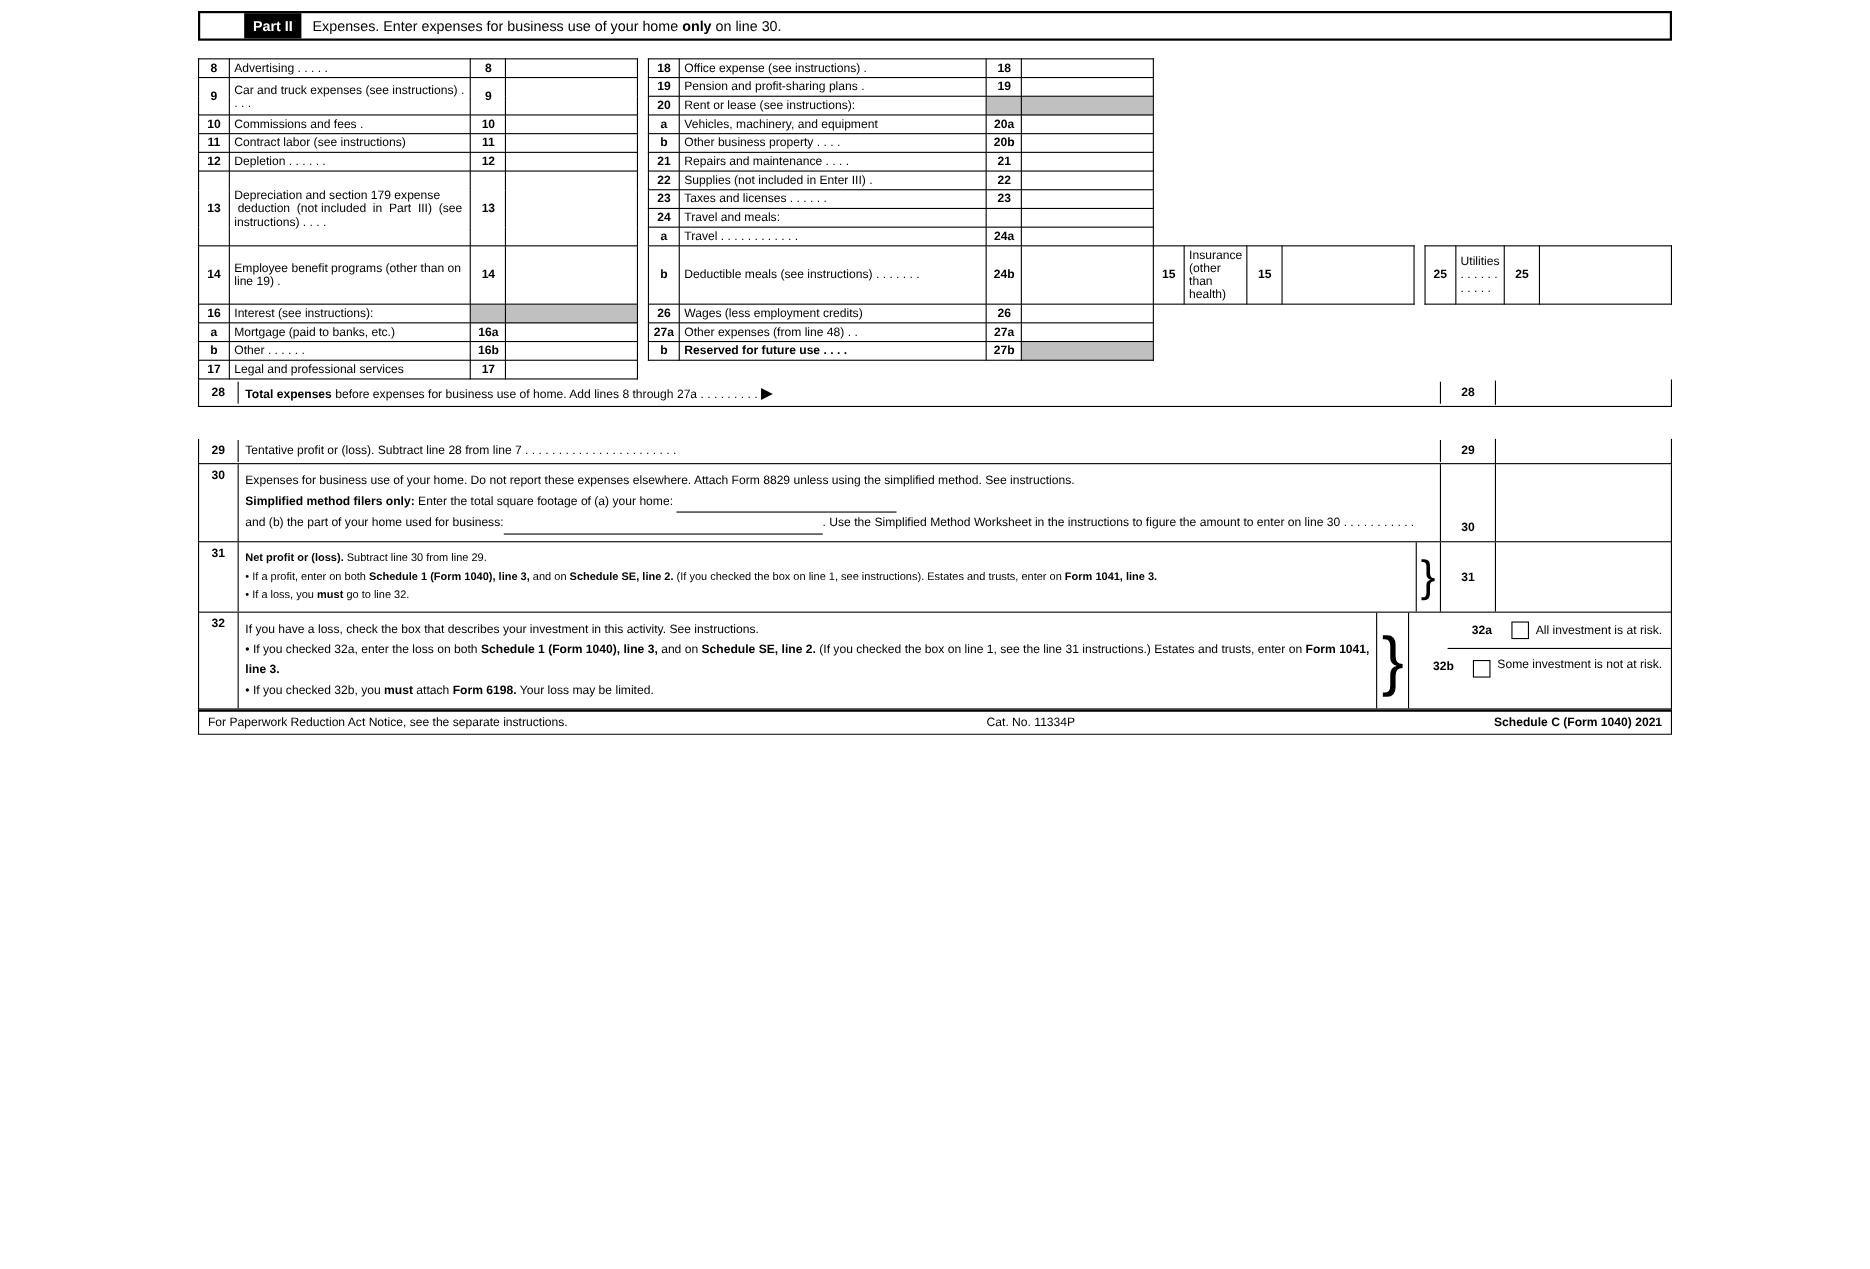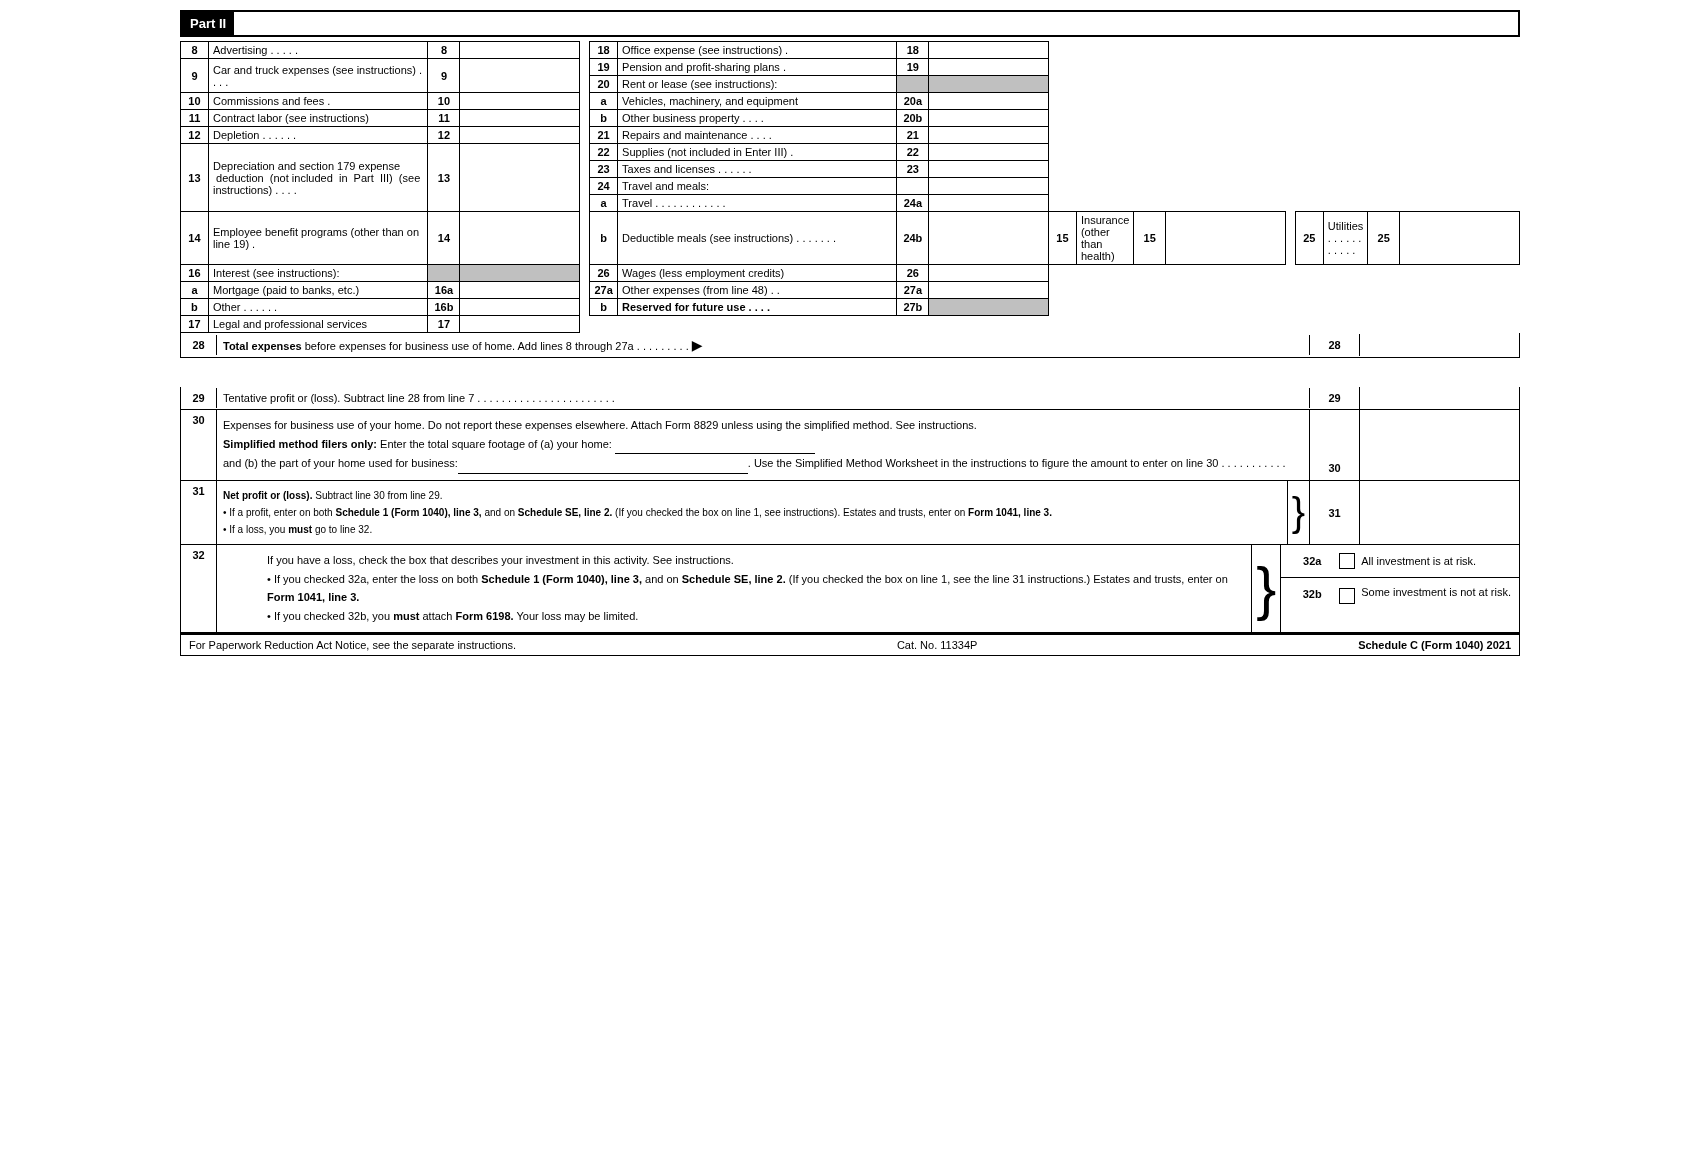--- a/index.html
+++ b/index.html
@@ -13,21 +13,22 @@
     }
     .page {
       width: 1340px;
       margin: 0 auto;
       padding: 10px 0;
     }
     .part-header {
       display: flex;
       align-items: center;
       border: 2px solid #000;
-      margin-bottom: 4px;
+      margin-bottom: 16px;
+      padding-left: 40px;
     }
     .part-label {
       background: #000;
       color: #fff;
       font-weight: bold;
       padding: 4px 8px;
       font-size: 13px;
       white-space: nowrap;
     }
     .part-title {
@@ -79,20 +80,23 @@
       vertical-align: middle;
     }
   </style>
 </head>
 <body>
 
 <div class="page">
 
   <div class="part-header">
     <div class="part-label">Part II</div>
+    <div class="part-title">
+      <span><span>Expenses. Enter expenses for business use of your home </span><strong>only</strong><span> on line 30.</span></span>
+    </div>
   </div>
 
   <table class="expenses-main">
     <tbody>
 
       <tr>
         <td class="line-num">8</td>
         <td class="label-cell" style="width:220px">Advertising . . . . .</td>
         <td class="box-num">8</td>
         <td class="input-cell"></td>
@@ -293,27 +297,27 @@
       • If a profit, enter on both <strong>Schedule 1 (Form 1040), line 3,</strong> and on <strong>Schedule SE, line 2.</strong> (If you checked the box on line 1, see instructions). Estates and trusts, enter on <strong>Form 1041, line 3.</strong><br>
       • If a loss, you <strong>must</strong> go to line 32.
     </div>
     <div style="display:flex;align-items:center;justify-content:center;font-size:40px;padding:0 4px;border-left:1px solid #000;">}</div>
     <div style="width:50px;min-width:50px;text-align:center;font-weight:bold;font-size:11px;border-left:1px solid #000;padding:4px 2px;display:flex;align-items:center;justify-content:center;">31</div>
     <div style="width:160px;min-width:160px;border-left:1px solid #000;"></div>
   </div>
 
   <div style="display:flex;border:1px solid #000;border-top:none;align-items:stretch;">
     <div style="font-weight:bold;width:36px;min-width:36px;padding:4px 2px;text-align:center;font-size:11px;border-right:1px solid #000;">32</div>
-    <div style="flex:1;padding:6px 6px;font-size:11px;line-height:1.7;margin-left:44px;">
+    <div style="flex:1;padding:6px 6px;font-size:11px;line-height:1.7;">
       If you have a loss, check the box that describes your investment in this activity. See instructions.<br>
       • If you checked 32a, enter the loss on both <strong>Schedule 1 (Form 1040), line 3,</strong> and on <strong>Schedule SE, line 2.</strong> (If you checked the box on line 1, see the line 31 instructions.) Estates and trusts, enter on <strong>Form 1041, line 3.</strong><br>
       • If you checked 32b, you <strong>must</strong> attach <strong>Form 6198.</strong> Your loss may be limited.
     </div>
     <div style="display:flex;align-items:center;justify-content:center;font-size:60px;padding:0 4px;border-left:1px solid #000;">}</div>
-    <div style="display:flex;flex-direction:column;border-left:1px solid #000;min-width:210px;">
+    <div style="display:flex;flex-direction:column;border-left:1px solid #000;min-width:210px;align-items:flex-end;">
       <div style="display:flex;align-items:center;padding:8px 8px;border-bottom:1px solid #000;font-size:11px;">
         <div style="width:50px;min-width:50px;text-align:center;font-weight:bold;font-size:11px;padding-right:4px;">32a</div>
         <div style="width:16px;height:16px;border:1px solid #000;margin-right:6px;flex-shrink:0;"></div>
         <div>All investment is at risk.</div>
       </div>
       <div style="display:flex;align-items:flex-start;padding:8px 8px;font-size:11px;">
         <div style="width:50px;min-width:50px;text-align:center;font-weight:bold;font-size:11px;padding-right:4px;padding-top:2px;">32b</div>
         <div style="width:16px;height:16px;border:1px solid #000;margin-right:6px;flex-shrink:0;margin-top:2px;"></div>
         <div>Some investment is not at risk.</div>
       </div>

